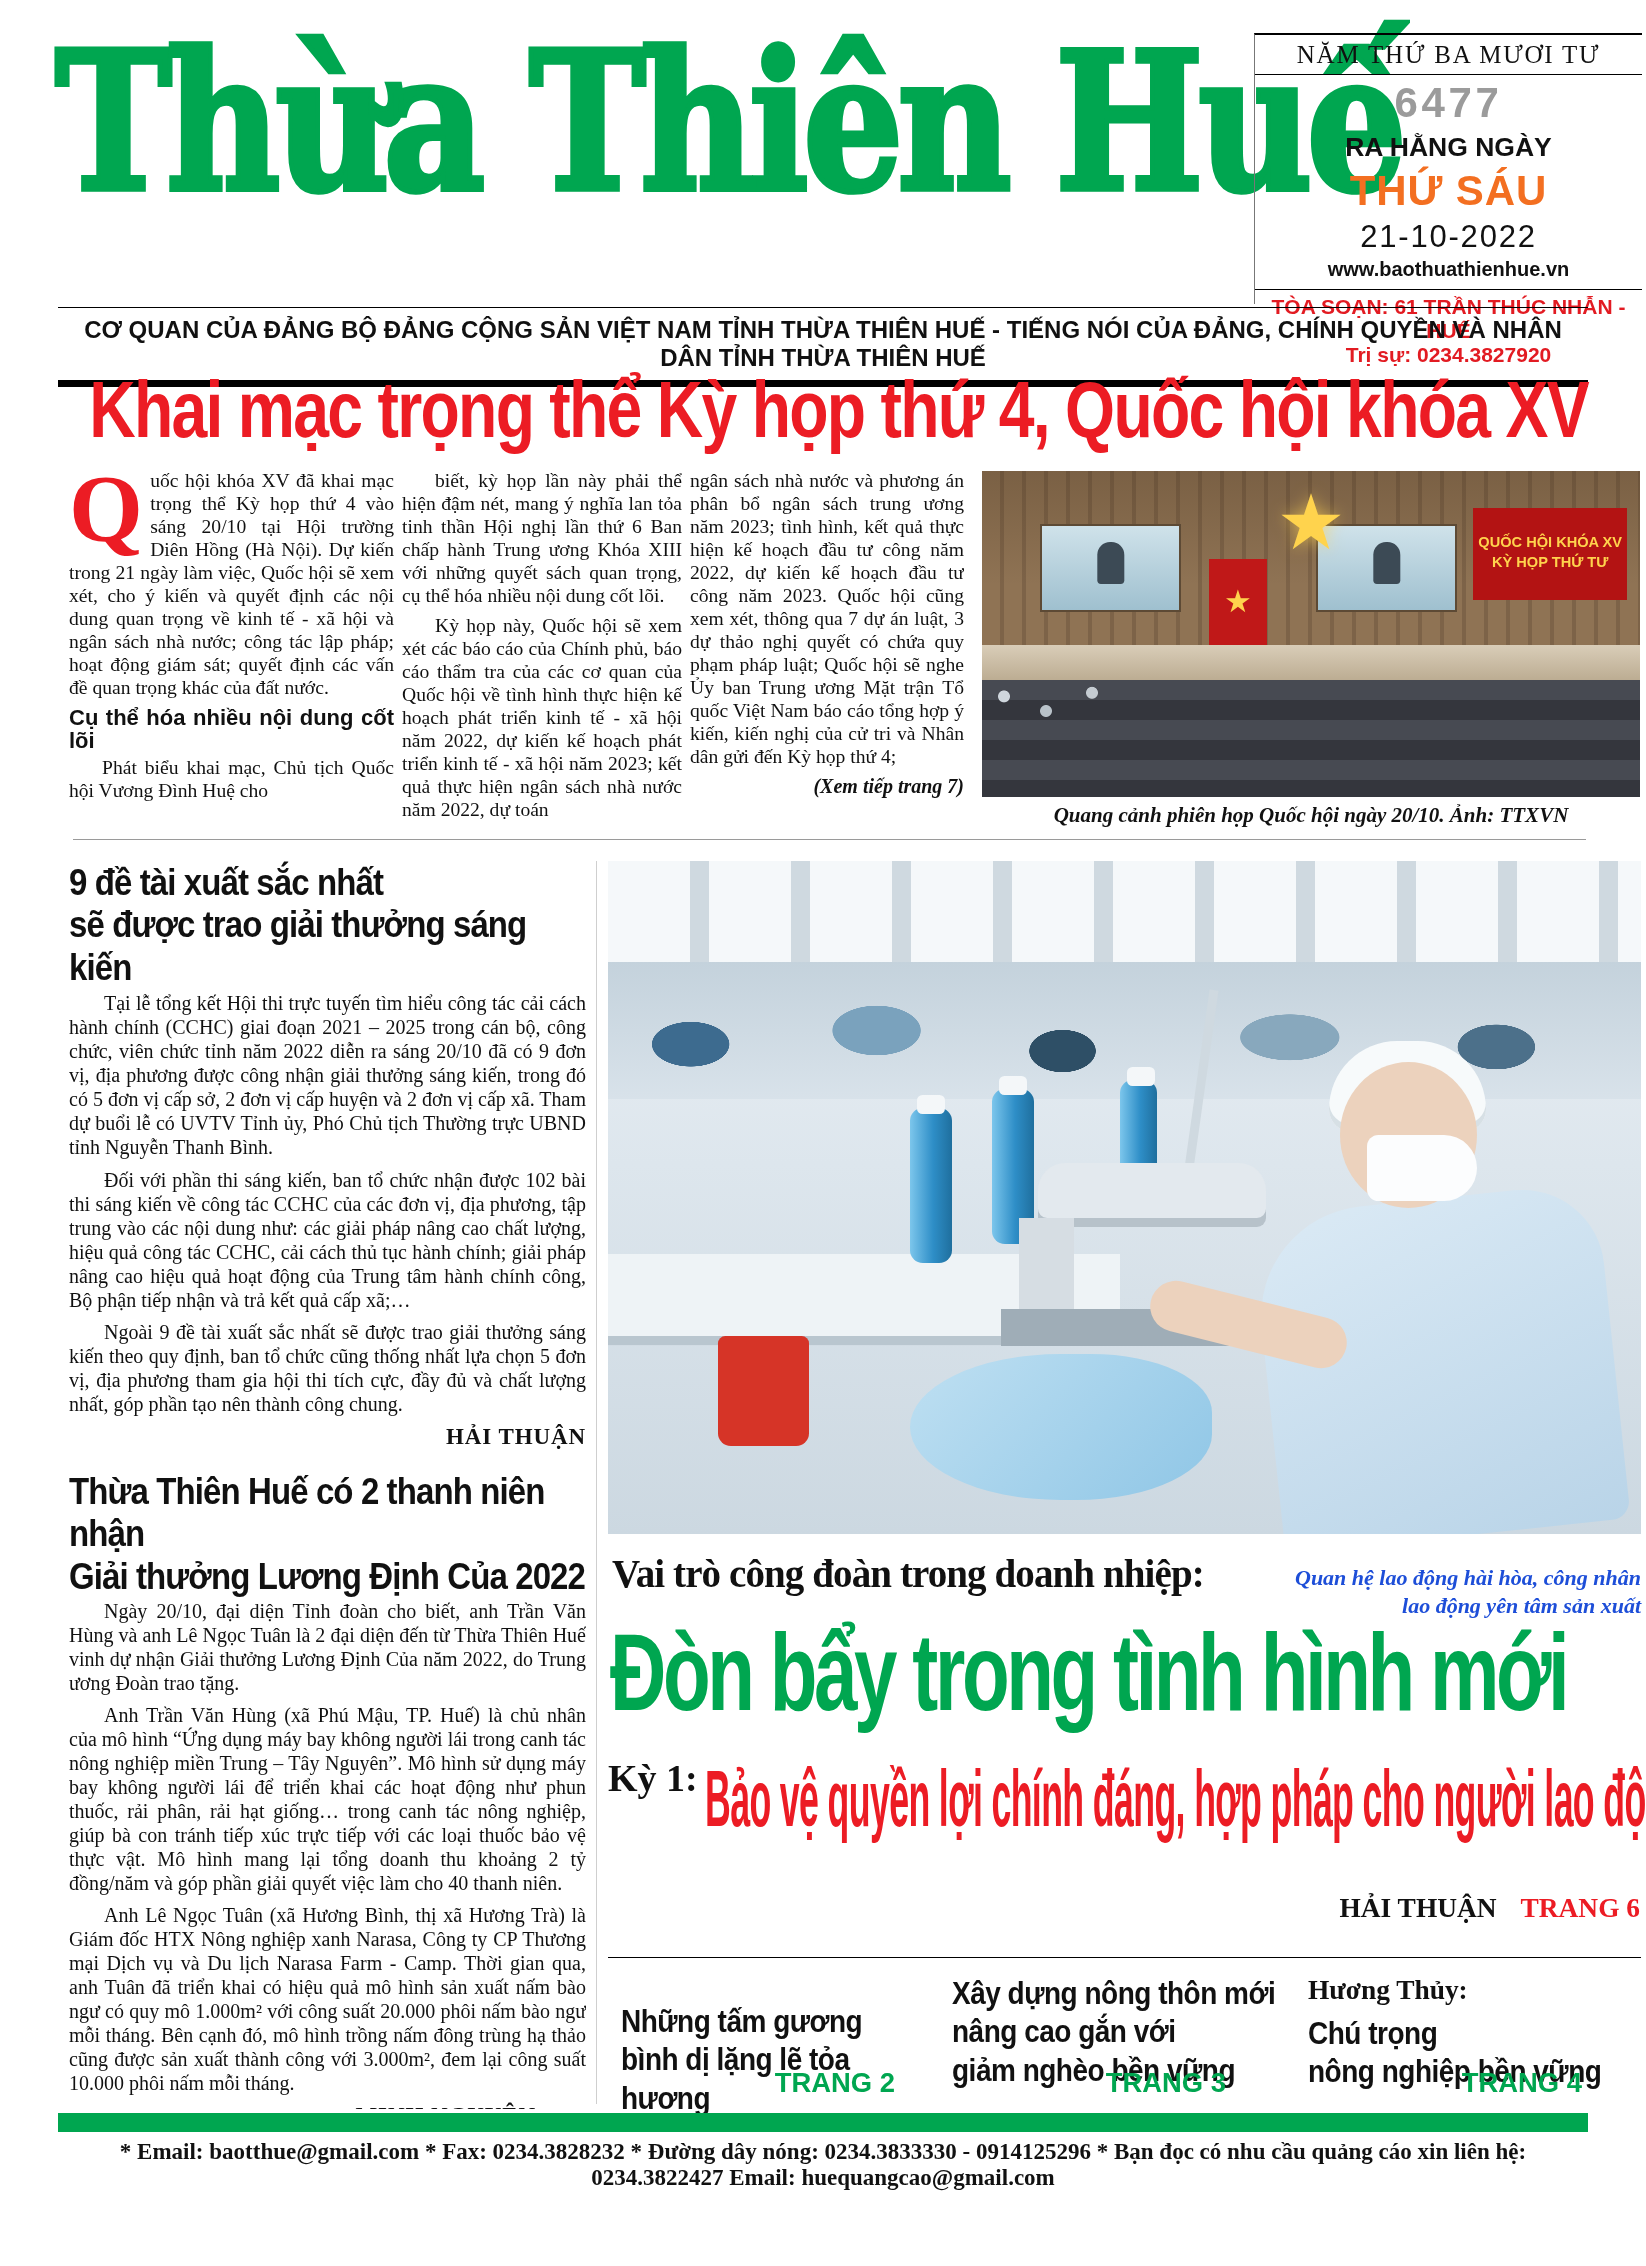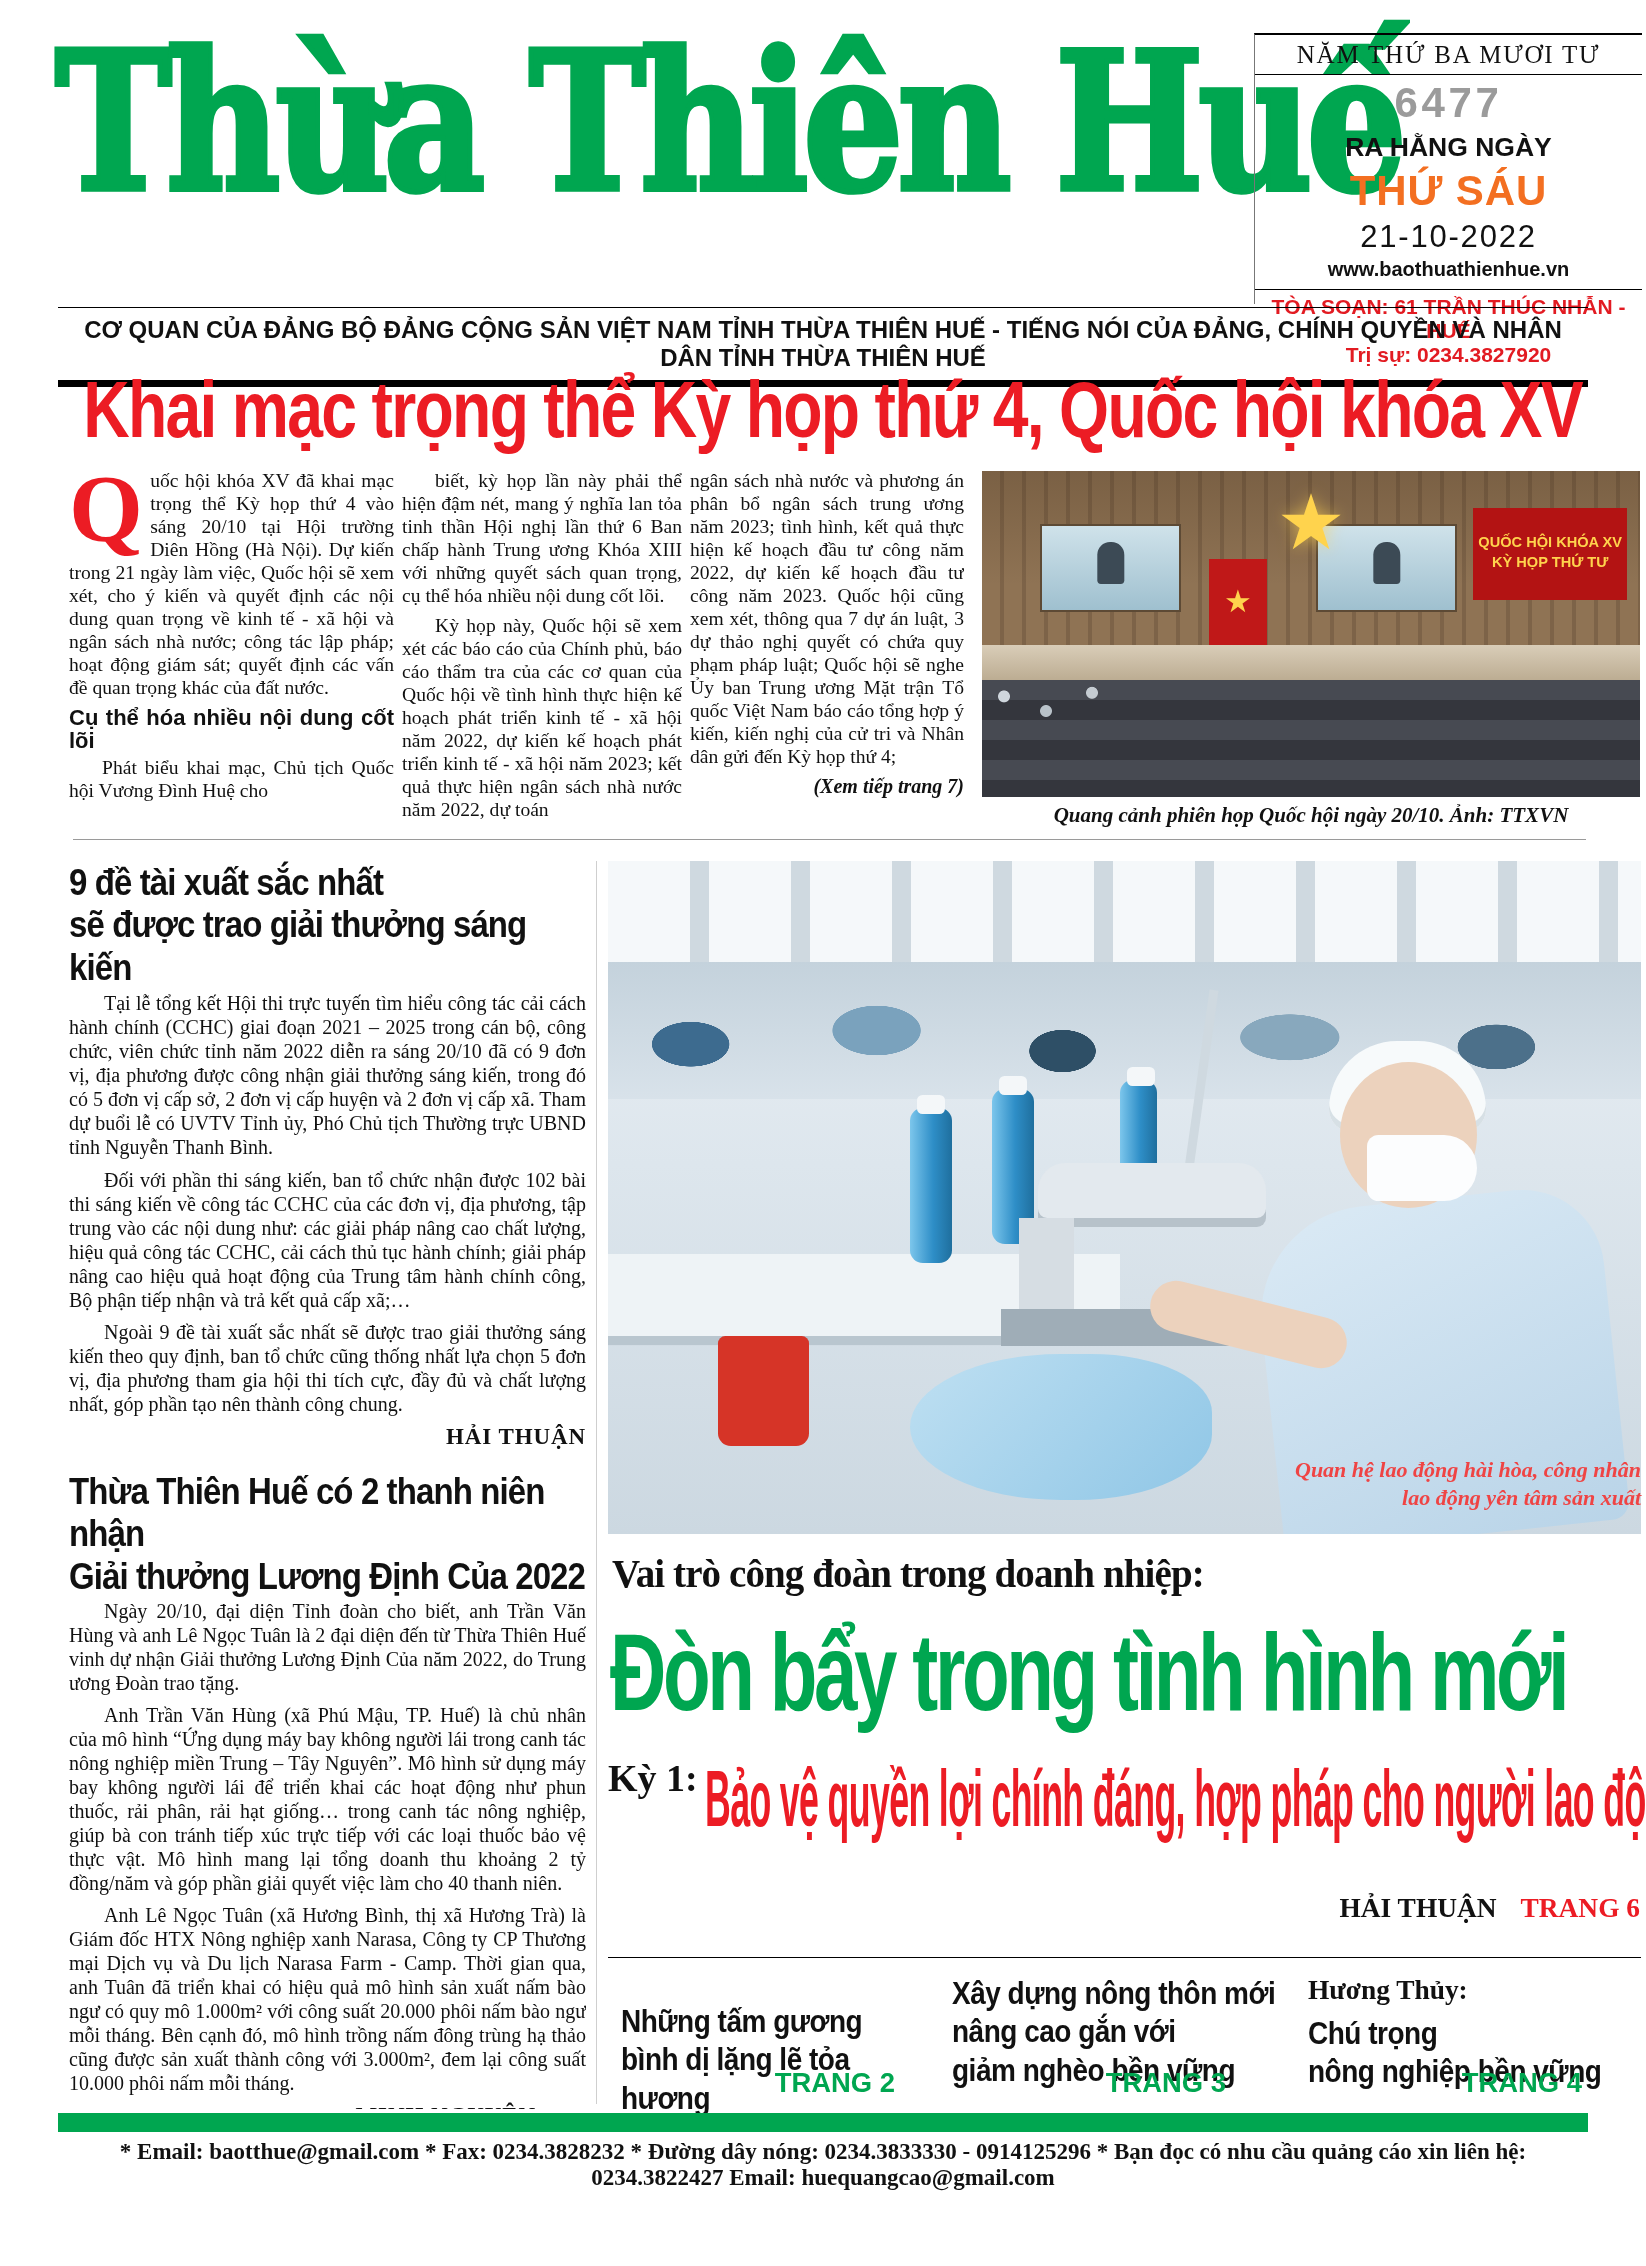--- a/index.html
+++ b/index.html
@@ -27,21 +27,21 @@
   .ib-addr{font-family:"Liberation Sans",sans-serif;font-weight:bold;font-size:21px;color:#e21b22;padding-top:5.5px;}
   .ib-phone{font-family:"Liberation Sans",sans-serif;font-weight:bold;font-size:21px;color:#e21b22;}
 
   
   #tagline{left:58px;top:307px;width:1530px;border-top:1.8px solid #000;border-bottom:7.3px solid #000;
         text-align:center;}
   #tagline .tg{font-family:"Liberation Sans",sans-serif;font-weight:bold;font-size:24px;
         letter-spacing:0px;padding:8.2px 0;display:block;}
 
   
-  #main-headline{left:52px;top:364px;width:1530px;text-align:center;}
+  #main-headline{left:58px;top:364px;width:1530px;text-align:center;}
   #main-headline .hl{display:inline-block;white-space:nowrap;font-family:"Liberation Sans",sans-serif;
         font-weight:900;font-size:67px;color:#ec1c24;letter-spacing:-1.8px;
         transform:scale(0.96,1.18);transform-origin:center top;}
 
   
   .leadcol{top:469px;height:365px;overflow:hidden;font-size:19.6px;line-height:23px;text-align:justify;}
   #lcol1{left:69px;width:325px;}
   #lcol2{left:402px;width:280px;}
   #lcol3{left:690px;width:274px;}
   .dropcap{float:left;font-size:95px;line-height:0.77;color:#ec1c24;font-weight:bold;
@@ -118,22 +118,22 @@
   .worker .body{position:absolute;right:0;top:174px;width:347px;height:338px;border-radius:110px 82px 18.3px 18.3px;
         background:linear-gradient(160deg,#dbeaf5,#b9d4e8);transform:rotate(-6deg);}
   .worker .head{position:absolute;right:137px;top:37px;width:137px;height:146px;border-radius:50%;background:#ecd2bd;}
   .worker .cap{position:absolute;right:128px;top:16.4px;width:157px;height:91px;border-radius:82px 82px 27.4px 27.4px;
         background:#f7fafb;box-shadow:inset 0 -7.3px 0 #d7e0e5;}
   .worker .mask{position:absolute;right:137px;top:110px;width:110px;height:66px;border-radius:12.8px 37px 37px 12.8px;background:#fcfdfe;}
   .worker .arm{position:absolute;right:265px;top:274px;width:201px;height:51px;border-radius:25.6px;background:#ecd2bd;transform:rotate(14deg);}
   .fc-thread1{position:absolute;left:585px;top:128px;width:9.1px;height:238px;background:#cfd9e0;transform:rotate(8deg);}
 
   
-  #factory-caption{left:969px;top:1456px;width:672px;text-align:right;font-style:italic;font-weight:bold;
-        font-size:22px;line-height:28px;color:#ef4444;}
+  #factory-caption{left:969px;top:1564px;width:672px;text-align:right;font-style:italic;font-weight:bold;
+        font-size:22px;line-height:28px;color:#1d4ed8;}
   #union-kicker{left:612px;top:1551px;width:694px;font-weight:bold;font-size:39px;letter-spacing:-0.9px;}
   #union-headline{left:610px;top:1610px;width:1033px;}
   #union-headline .gh{display:inline-block;white-space:nowrap;font-family:"Liberation Sans",sans-serif;
         font-weight:900;font-size:84px;color:#00a650;letter-spacing:-3.7px;
         transform:scale(0.93,1.30);transform-origin:left top;}
   #union-series{left:608px;top:1756px;font-weight:bold;font-size:38px;}
   #union-sub{left:705px;top:1753px;width:937px;}
   #union-sub .rh{display:inline-block;white-space:nowrap;font-family:"Liberation Sans",sans-serif;
         font-weight:900;font-size:51px;color:#ec1c24;letter-spacing:-0.9px;
         transform:scale(0.70,1.55);transform-origin:left top;}

